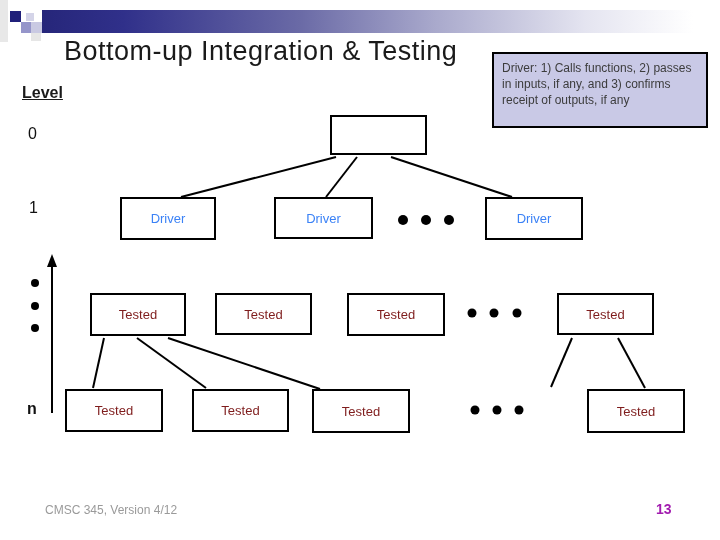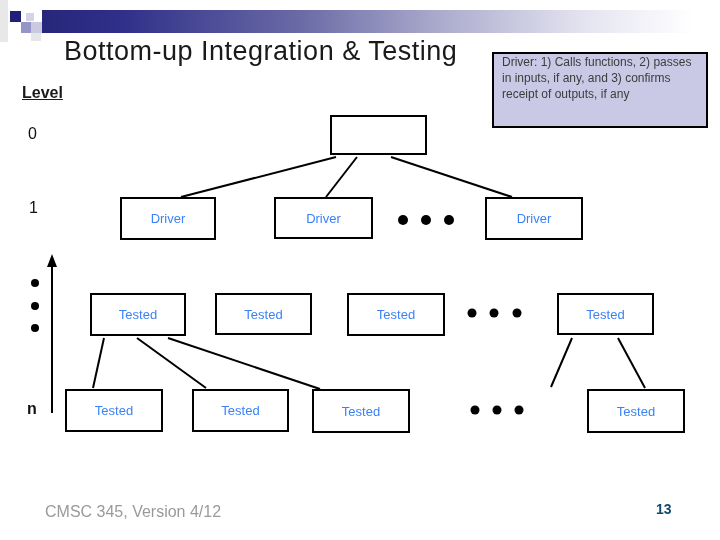--- a/index.html
+++ b/index.html
@@ -22,33 +22,33 @@
   .slide-title{
     position:absolute;left:40px;top:36px;font-size:27px;color:#1a1a1a;
     letter-spacing:0.5px;white-space:nowrap;margin-left:24px;
   }
   .level-label{
     position:absolute;left:22px;top:84px;font-size:16px;font-weight:bold;
     text-decoration:underline;color:#1a1a1a;
   }
   .note-box{
     position:absolute;left:492px;top:52px;width:216px;height:76px;box-sizing:border-box;
-    background:#c9c9e6;border:2px solid #000;padding:0 8px;
+    background:#c9c9e6;border:2px solid #000;padding:6px 8px;
     font-size:12px;line-height:16px;color:#3c3c3c;
   }
   .dbox{
     position:absolute;box-sizing:border-box;background:#fff;border:2px solid #000;
     display:flex;align-items:center;justify-content:center;font-size:13px;
   }
   .driver-text{color:#3b82f6;text-align:center;}
-  .tested-text{color:#3b82f6;text-align:right;}
+  .tested-text{color:#7f1d1d;text-align:right;}
   .lvl-num{position:absolute;font-size:16px;color:#111;}
   .svg-layer{position:absolute;left:0;top:0;width:720px;height:540px;pointer-events:none;}
-  .footer-course{position:absolute;left:45px;top:503px;font-size:16px;color:#9a9a9a;}
-  .footer-page{position:absolute;left:656px;top:501px;font-size:14px;font-weight:bold;color:#0c4a6e;}
+  .footer-course{position:absolute;left:45px;top:503px;font-size:12px;color:#9a9a9a;}
+  .footer-page{position:absolute;left:656px;top:501px;font-size:14px;font-weight:bold;color:#a21caf;}
 </style>
 </head>
 <body>
 
 <div class="deco-strip"></div>
 <div class="sq sq-navy"></div>
 <div class="sq sq-pale-top"></div>
 <div class="sq sq-peri"></div>
 <div class="sq sq-light"></div>
 <div class="sq sq-gray"></div>

